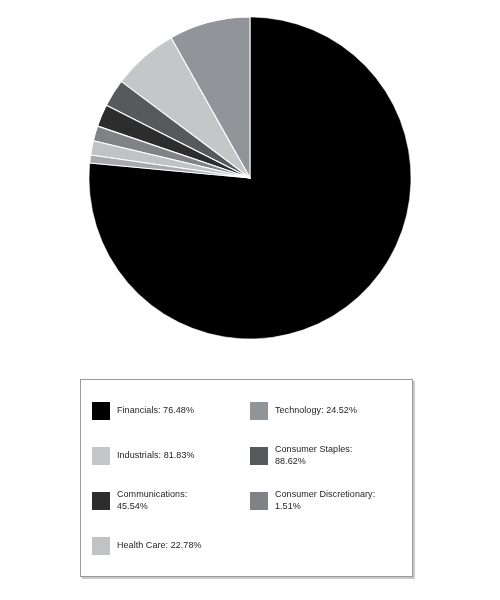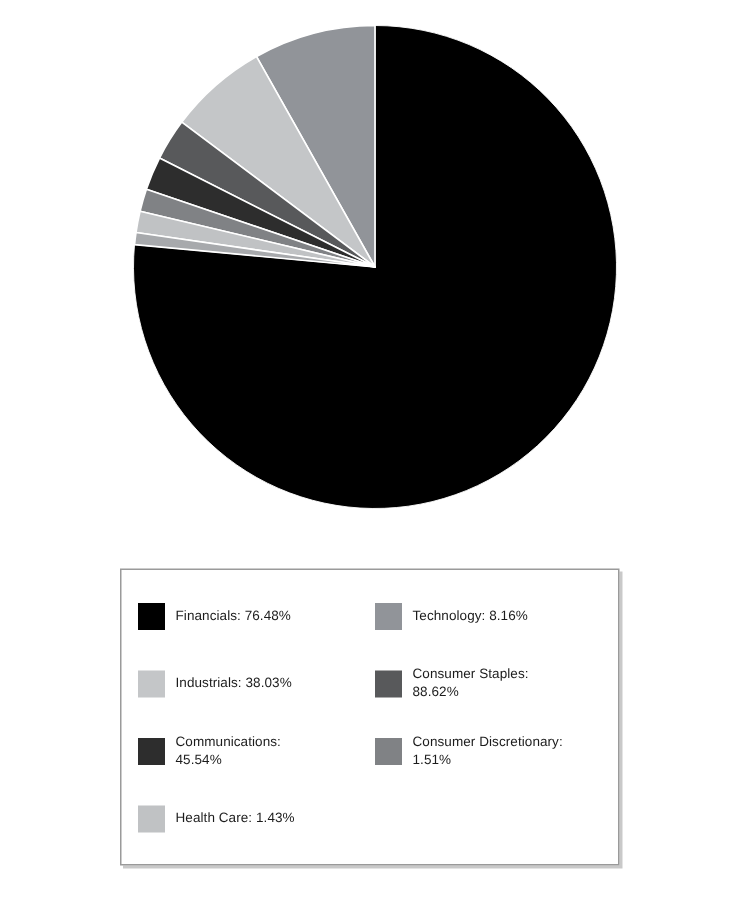--- a/index.html
+++ b/index.html
@@ -99,41 +99,41 @@
   </div>
 
   <div id="legend-box">
     <div id="legend-grid">
         <div class="legend-item">
           <span class="legend-swatch" style="background: rgb(0, 0, 0);"></span>
           <span class="legend-label">Financials: 76.48%</span>
         </div>
         <div class="legend-item">
           <span class="legend-swatch" style="background: rgb(145, 148, 153);"></span>
-          <span class="legend-label">Technology: 8.16%</span>
+          <span class="legend-label">Technology: 24.52%</span>
         </div>
         <div class="legend-item">
           <span class="legend-swatch" style="background: rgb(196, 198, 200);"></span>
-          <span class="legend-label">Industrials: 38.03%</span>
+          <span class="legend-label">Industrials: 81.83%</span>
         </div>
         <div class="legend-item">
           <span class="legend-swatch" style="background: rgb(88, 89, 91);"></span>
           <span class="legend-label">Consumer Staples:
 88.62%</span>
         </div>
         <div class="legend-item">
           <span class="legend-swatch" style="background: rgb(45, 45, 45);"></span>
           <span class="legend-label">Communications:
 45.54%</span>
         </div>
         <div class="legend-item">
           <span class="legend-swatch" style="background: rgb(128, 130, 133);"></span>
           <span class="legend-label">Consumer Discretionary:
 1.51%</span>
         </div>
         <div class="legend-item">
           <span class="legend-swatch" style="background: rgb(192, 194, 196);"></span>
-          <span class="legend-label">Health Care: 1.43%</span>
+          <span class="legend-label">Health Care: 22.78%</span>
         </div>
       </div>
   </div>
 
 </div>
 
 </body></html>

